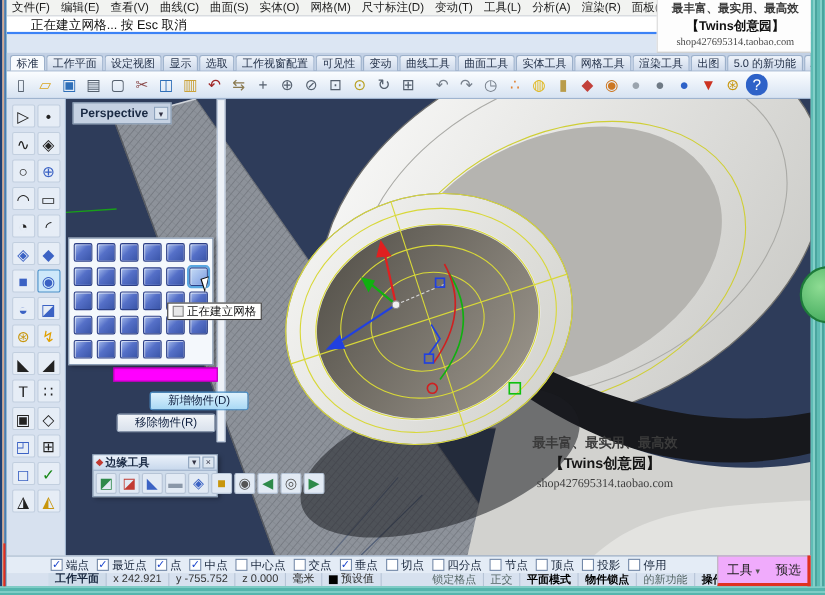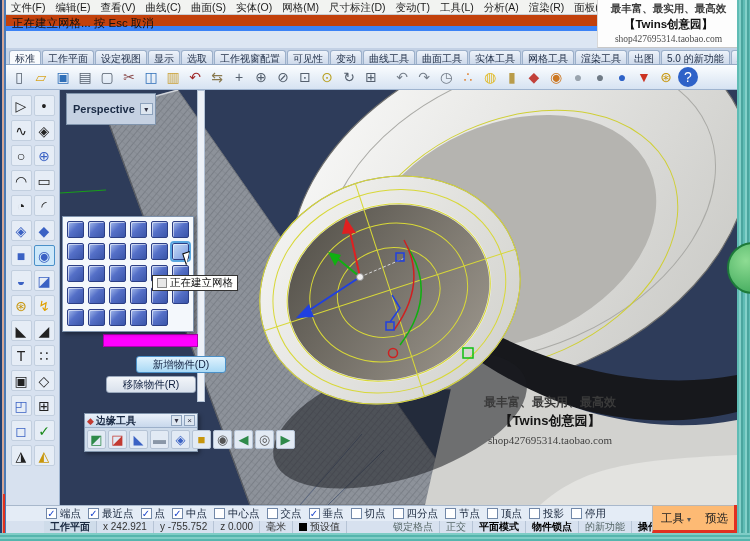--- a/index.html
+++ b/index.html
@@ -22,22 +22,22 @@
   .rec-rv  { position:absolute; left:734px; top:505px; width:3px; height:28px; background:#e03020; z-index:31; }
 
   .app { position:absolute; left:6px; top:0; width:731px; height:533px; background:#dce6f3; overflow:hidden; }
 
   
   .menubar { position:absolute; left:0; top:0; width:731px; height:15px; background:#f2f3f1;
     border-bottom:1px solid #c9cdd4; white-space:nowrap; overflow:hidden; }
   .menu-item { display:inline-block; padding:0 5px; font-size:10.5px; line-height:14px; color:#1c1c1c; cursor:default; }
 
   
-  .cmd-history { position:absolute; left:0; top:15px; width:731px; height:16px; background:#c2410c;
-    border-bottom:5px solid #3b82f6; padding-left:6px; font-size:11.5px; line-height:16px; color:#111; }
+  .cmd-history { position:absolute; left:0; top:15px; width:731px; height:16px; background:#ffffff;
+    border-bottom:2px solid #3b82f6; padding-left:22px; font-size:11.5px; line-height:16px; color:#111; }
   .cmd-line { position:absolute; left:0; top:31px; width:731px; height:17px; background:#fff;
     border-bottom:1px solid #aab6c6; padding-left:6px; font-size:11.5px; line-height:16px; color:#111; }
 
   
   .ad-overlay { position:absolute; left:591px; top:0; width:142px; height:48px; background:#fdfdfd;
     border-left:1px solid #d8d8d8; border-bottom:1px solid #c8c8c8; text-align:center; z-index:5; padding-top:1px; }
   .ad-l1 { font-size:10.5px; font-weight:bold; color:#3c3c3c; line-height:15px; }
   .ad-l2 { font-size:11.5px; font-weight:bold; color:#111; line-height:16px; }
   .ad-l3 { font-size:9.5px; color:#4a4a4a; line-height:14px; font-family:"Liberation Serif","DejaVu Serif",serif; }
 
@@ -63,21 +63,21 @@
     border-right:1px solid #9fb4cf; padding-top:3px; text-align:center; }
   .dock .icon { width:21px; height:21px; font-size:14px; margin:2px 1px; background:#e6edf6; border:1px solid #c2cfdf; }
   .dock .icon.active { background:#cde8fa; border-color:#4a90c8; }
 
   .viewport { position:absolute; left:54px; top:0; width:677px; height:415px; background:#2e3c5a; overflow:hidden; }
   .scene { position:absolute; left:0; top:0; z-index:0; }
 
   .panel-strip { position:absolute; left:137px; top:0; width:8px; height:312px; background:#edf1f7;
     border:1px solid #b3c2d6; z-index:1; }
 
-  .vp-tab { position:absolute; left:6px; top:3px; height:32px; background:#c5d1e2; border:1px solid #8094ac;
+  .vp-tab { position:absolute; left:6px; top:3px; height:20px; background:#c5d1e2; border:1px solid #8094ac;
     display:flex; align-items:center; padding:0 2px 0 6px; z-index:2; }
   .vp-tab .vp-label { font-size:11px; font-weight:bold; color:#1a2a44; margin-right:5px; }
   .vp-caret { width:13px; height:12px; background:#dde6f0; border:1px solid #8da2bc; font-size:8px;
     display:flex; align-items:center; justify-content:center; color:#334; }
 
   
   .palette { position:absolute; left:2px; top:126px; background:#f4f8fc; border:1px solid #7f93ad;
     padding:2px; z-index:3; box-shadow:2px 2px 4px rgba(0,0,0,.35); }
   .cube-row { height:22px; white-space:nowrap; }
   .cube { display:inline-block; width:17px; height:17px; margin:2px; border-radius:2px;
@@ -130,21 +130,21 @@
   .statusbar { position:absolute; left:0; top:521px; width:731px; height:12px; background:#d7e1ef;
     display:flex; align-items:center; font-size:10px; color:#333; overflow:hidden; padding-left:38px; }
   .sb-cell { padding:0 6px; border-right:1px solid #b6c4d6; height:12px; line-height:12px; white-space:nowrap; }
   .sb-btn { background:#cfdcea; font-weight:bold; color:#18273f; }
   .sb-layer { display:flex; align-items:center; gap:3px; }
   .swatch { width:8px; height:8px; background:#000; display:inline-block; }
   .sb-toggle { padding:0 6px; border-right:1px solid #b6c4d6; color:#566; white-space:nowrap; cursor:default; }
   .sb-toggle.active { color:#000; font-weight:bold; }
 
   
-  .popup { position:absolute; left:646px; top:505px; width:85px; height:28px; background:#fdba74;
+  .popup { position:absolute; left:646px; top:505px; width:85px; height:28px; background:#f0abfc;
     border:1px solid #b8b8b8; border-bottom:3px solid #e03020; z-index:20; display:flex; align-items:center;
     justify-content:space-between; padding:0 8px; font-size:11.5px; color:#222;font-family:Liberation Serif, serif; }
   .popup .pp-btn { cursor:default; white-space:nowrap; }
   .popup .caret { font-size:8px; color:#555; }
 </style>
 </head>
 <body>
 
 <div class="screen">
   <div class="strip s1"></div>

